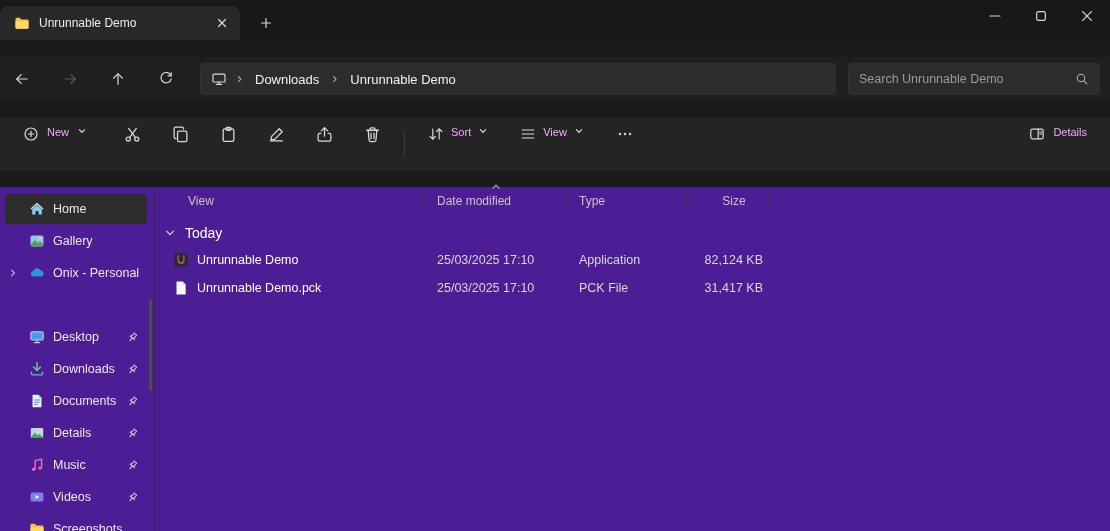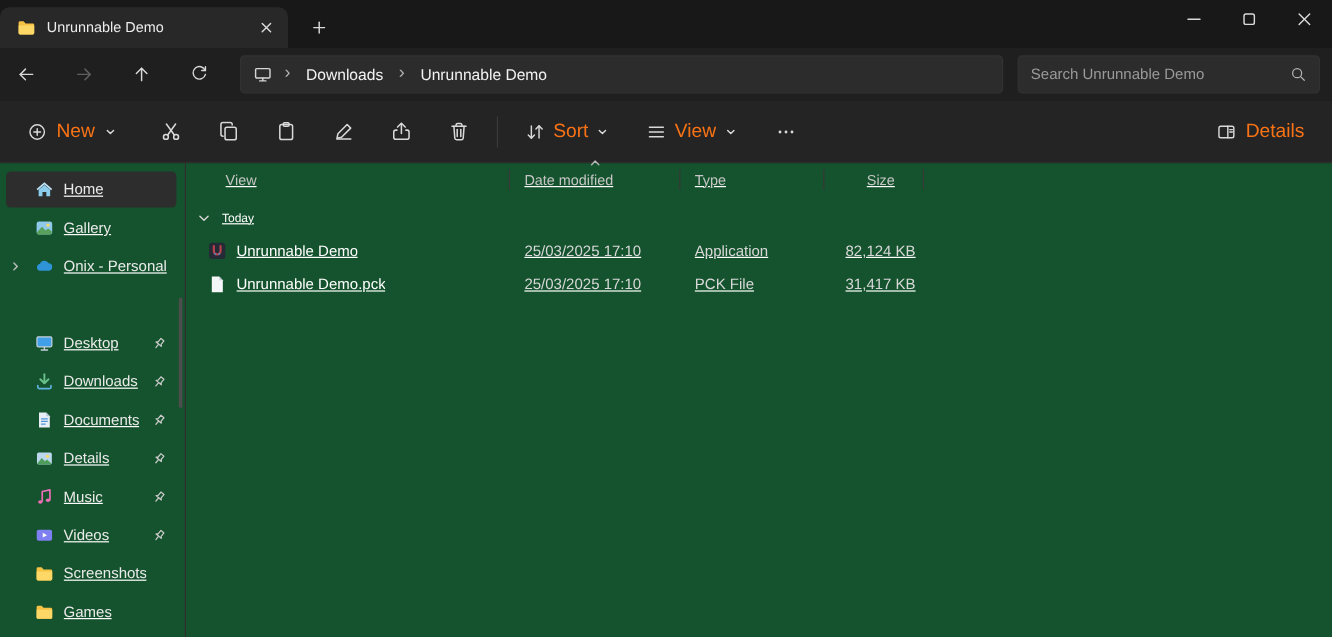--- a/index.html
+++ b/index.html
@@ -8,21 +8,21 @@
     background: #1a1a1a;
     font-family: "Liberation Sans", "DejaVu Sans", sans-serif;
     color: #fff;
     overflow: hidden;
     font-size: 13px;
   }
   button { background: none; border: none; color: inherit; font: inherit; padding: 0; cursor: default; }
   svg { display: block; }
   .ic { fill: none; stroke: #d9d9d9; stroke-width: 1.2; stroke-linecap: round; stroke-linejoin: round; }
 
-  .window { width: 1110px; height: 531px; display: flex; flex-direction: column; background: #1a1a1a; }
+  .window { width: 1110px; height: 531px; display: flex; flex-direction: column; background: #1a1a1a; gap: 17px; }
 
   
   .titlebar { flex: 0 0 40px; background: #181818; display: flex; align-items: flex-end; position: relative; }
   .tab { width: 240px; height: 34px; background: #282828; border-radius: 8px 8px 0 0;
          display: flex; align-items: center; gap: 9px; padding: 0 8px 0 14px; }
   .tab-title { font-size: 12px; color: #ececec; flex: 1; white-space: nowrap; overflow: hidden; }
   .tab-close { width: 20px; height: 20px; border-radius: 4px; display: flex; align-items: center; justify-content: center; }
   .newtab { width: 28px; height: 28px; margin: 0 0 3px 12px; display: flex; align-items: center; justify-content: center; border-radius: 4px; }
   .caption { position: absolute; top: 0; right: 0; height: 32px; display: flex; }
   .cap-btn { width: 46px; height: 32px; display: flex; align-items: center; justify-content: center; }
@@ -36,51 +36,51 @@
   .crumb { font-size: 13px; color: #f2f2f2; padding: 3px 7px; border-radius: 4px; white-space: nowrap; }
   .crumb-sep { color: #b5b5b5; font-size: 15px; line-height: 1; padding: 0 2px 3px 2px; }
   .addr-icon { margin-right: 4px; }
   .searchbox { flex: 0 0 252px; height: 32px; background: #2c2c2c; border: 1px solid #323232; border-radius: 4px;
                display: flex; align-items: center; padding: 0 10px; }
   .search-input { flex: 1; background: transparent; border: none; outline: none; color: #dcdcdc; font-size: 12.5px; font-family: inherit; }
   .search-input::placeholder { color: #9a9a9a; }
 
   
   .toolbar { flex: 0 0 52px; background: #242424; display: flex; align-items: center; padding: 0 12px; border-bottom: 1px solid #2e2e2e; }
-  .tb-btn { height: 36px; border-radius: 4px; display: flex; align-items: center; justify-content: center; color: #f97316; font-size: 16px; }
+  .tb-btn { height: 36px; border-radius: 4px; display: flex; justify-content: center; color: #f0abfc; font-size: 11px; }
   .tb-new { padding: 0 11px; gap: 8px; margin-right: 14px; }
   .tb-ico { width: 40px; margin-right: 8px; }
   .tb-sep { width: 1px; height: 26px; background: #3a3a3a; margin: 0 12px 0 4px; }
   .tb-drop { padding: 0 11px; gap: 7px; margin-right: 10px; }
   .tb-more { width: 40px; }
   .tb-details { margin-left: auto; padding: 0 11px; gap: 8px; }
 
   
-  .content { flex: 1 1 auto; display: flex; min-height: 0; background: #14532d; text-decoration: underline; }
+  .content { flex: 1 1 auto; display: flex; min-height: 0; background: #4c1d95; }
 
   .sidebar { flex: 0 0 155px; border-right: 1px solid #2e2e2e; padding-top: 7px; position: relative; overflow: hidden; }
   .side-item { height: 30px; margin: 0 7px 2px 5px; display: flex; align-items: center; gap: 8px;
                padding: 0 8px 0 24px; border-radius: 4px; position: relative; font-size: 12.5px; color: #eaeaea; }
   .side-item.selected { background: #2d2d2d; }
   .side-item .expander { position: absolute; left: 3px; top: 10px; }
   .side-item .label { white-space: nowrap; overflow: hidden; }
   .side-item .pin { margin-left: auto; flex: 0 0 auto; }
   .side-gap { height: 32px; }
   .side-scroll { position: absolute; right: 2px; top: 112px; width: 3px; height: 92px; background: #4d4d4d; border-radius: 2px; }
 
   .filearea { flex: 1 1 auto; display: flex; flex-direction: column; min-width: 0; }
   .cols { flex: 0 0 27px; display: flex; align-items: center; color: #c6c6c6; font-size: 12px; }
   .col { height: 17px; display: flex; align-items: center; border-right: 1px solid #383838; padding-left: 12px; position: relative; }
   .col-name { width: 270px; padding-left: 33px; }
   .col-date { width: 142px; }
   .col-type { width: 120px; }
   .col-size { width: 83px; justify-content: center; }
   .sort-caret { position: absolute; top: -9px; left: 50%; transform: translateX(-50%); }
 
-  .group-row { flex: 0 0 26px; margin-top: 6px; display: flex; align-items: center; gap: 9px; padding-left: 9px; font-size: 10px; color: #fff; }
+  .group-row { flex: 0 0 26px; margin-top: 6px; display: flex; align-items: center; gap: 9px; padding-left: 9px; font-size: 14px; color: #fff; }
   .file-row { flex: 0 0 28px; display: flex; align-items: center; font-size: 12.5px; color: #fff; border-radius: 3px; }
   .cell { display: flex; align-items: center; height: 100%; }
   .cell-name { width: 270px; padding-left: 18px; gap: 8px; }
   .cell-name span { white-space: nowrap; overflow: hidden; }
   .cell-date { width: 142px; padding-left: 12px; color: #d8d8d8; }
   .cell-type { width: 120px; padding-left: 12px; color: #d8d8d8; }
   .cell-size { width: 83px; justify-content: flex-end; padding-right: 7px; color: #d8d8d8; }
 
   
   .statusbar { flex: 0 0 20px; background: #1f1f1f; border-top: 1px solid #2e2e2e;

